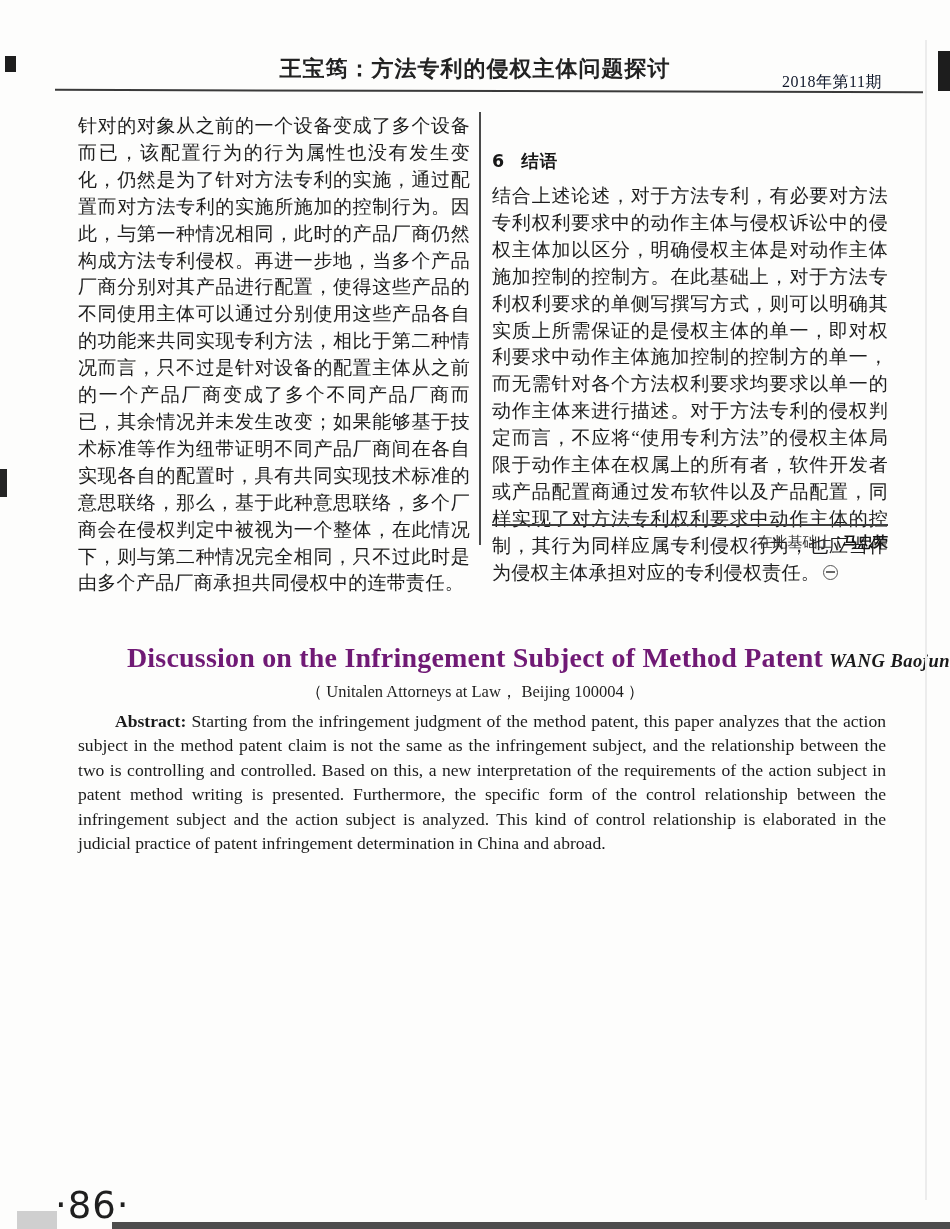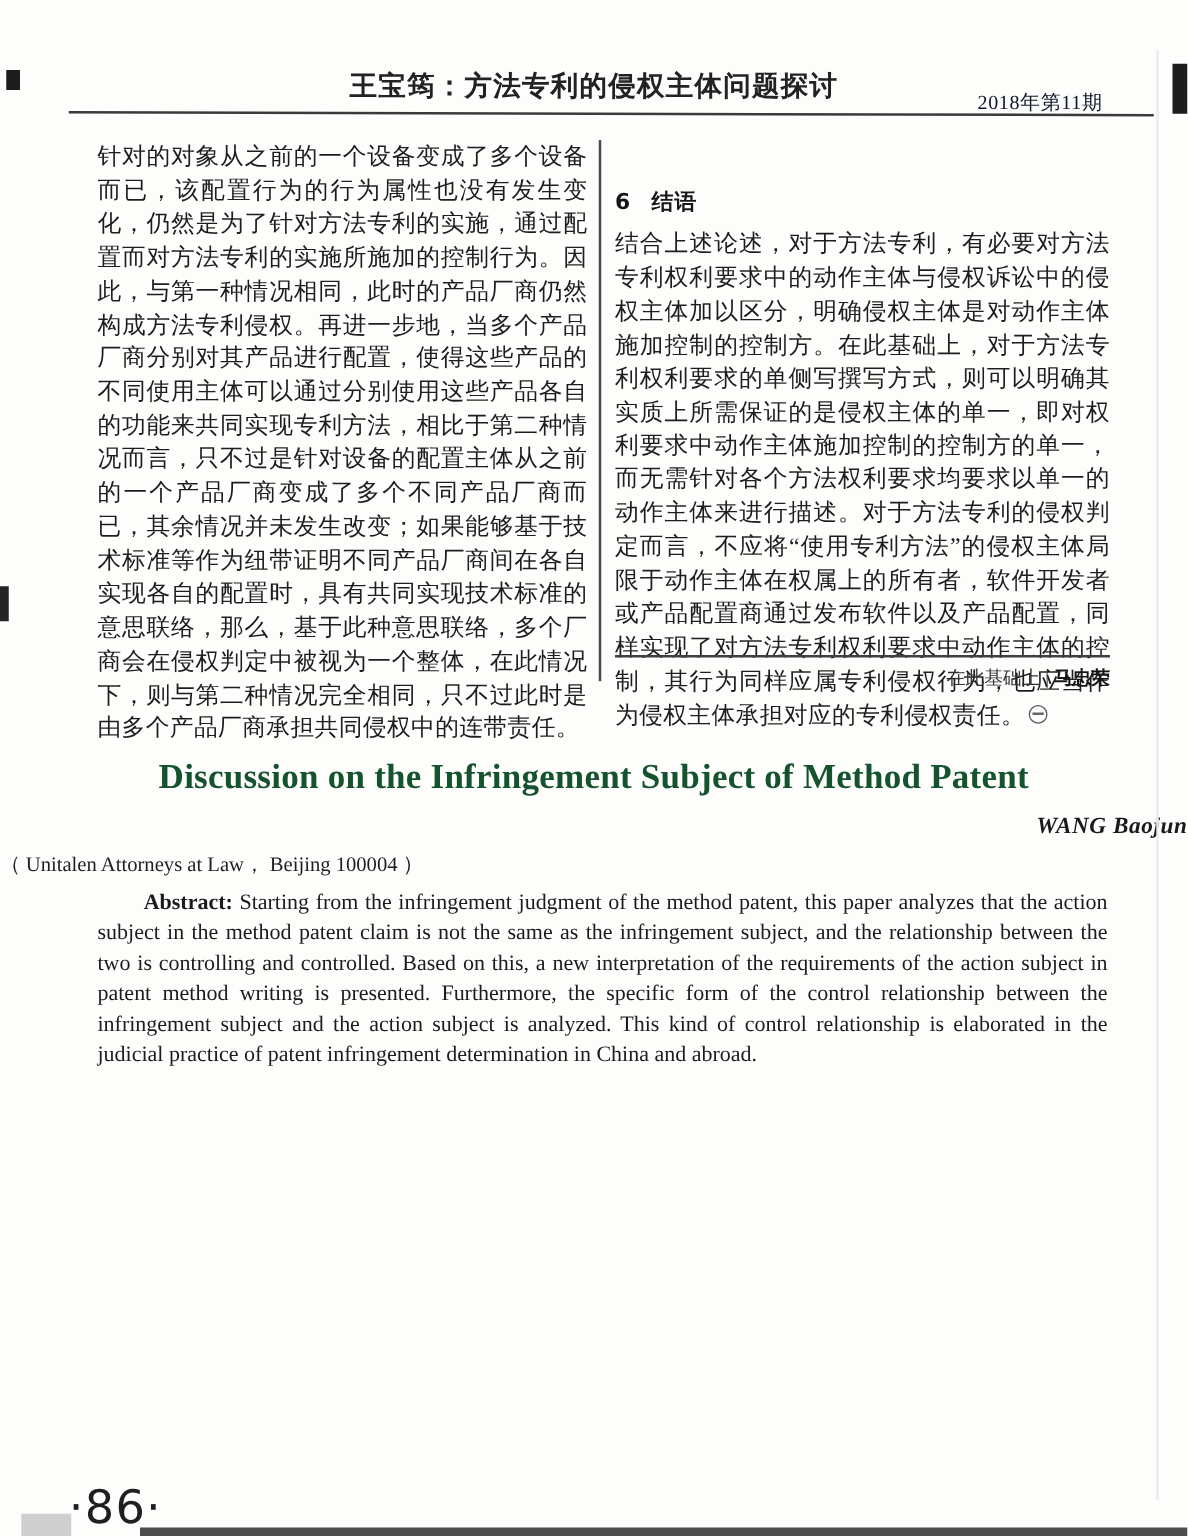--- a/index.html
+++ b/index.html
@@ -63,32 +63,32 @@
     background: #3f3f3f;
   }
   .editor-note {
     position: absolute; left: 492px; top: 533px; width: 396px;
     text-align: right; font-size: 15px; color: #333;
   }
   .editor-note .ed-name { font-weight: bold; color: #161616; }
 
   
   .en-title {
-    position: absolute; top: 606px; left: 0; width: 100%;
+    position: absolute; top: 642px; left: 0; width: 100%;
     text-align: center; font-size: 28px; font-weight: bold;
-    color: #14532d; letter-spacing: 0.2px;
+    color: #701a75; letter-spacing: 0.2px;
   }
   .en-author {
     position: absolute; top: 651px; left: 0; width: 100%;
     text-align: right; font-size: 18.5px; font-weight: bold; font-style: italic;
     color: #1a1a1a; letter-spacing: 0.5px;
   }
   .en-affil {
     position: absolute; top: 681px; left: 0; width: 100%;
-    text-align: left; font-size: 16.5px; color: #1e1e1e;
+    text-align: center; font-size: 16.5px; color: #1e1e1e;
   }
   .en-abstract {
     position: absolute; top: 709px; left: 78px; width: 808px;
     font-size: 17.6px; line-height: 24.4px; text-align: justify;
     color: #1b1b1b;
   }
   .en-abstract p { margin: 0; text-indent: 2.1em; }
   .bold-label { font-weight: bold; margin-top: 42px; }
 
   

